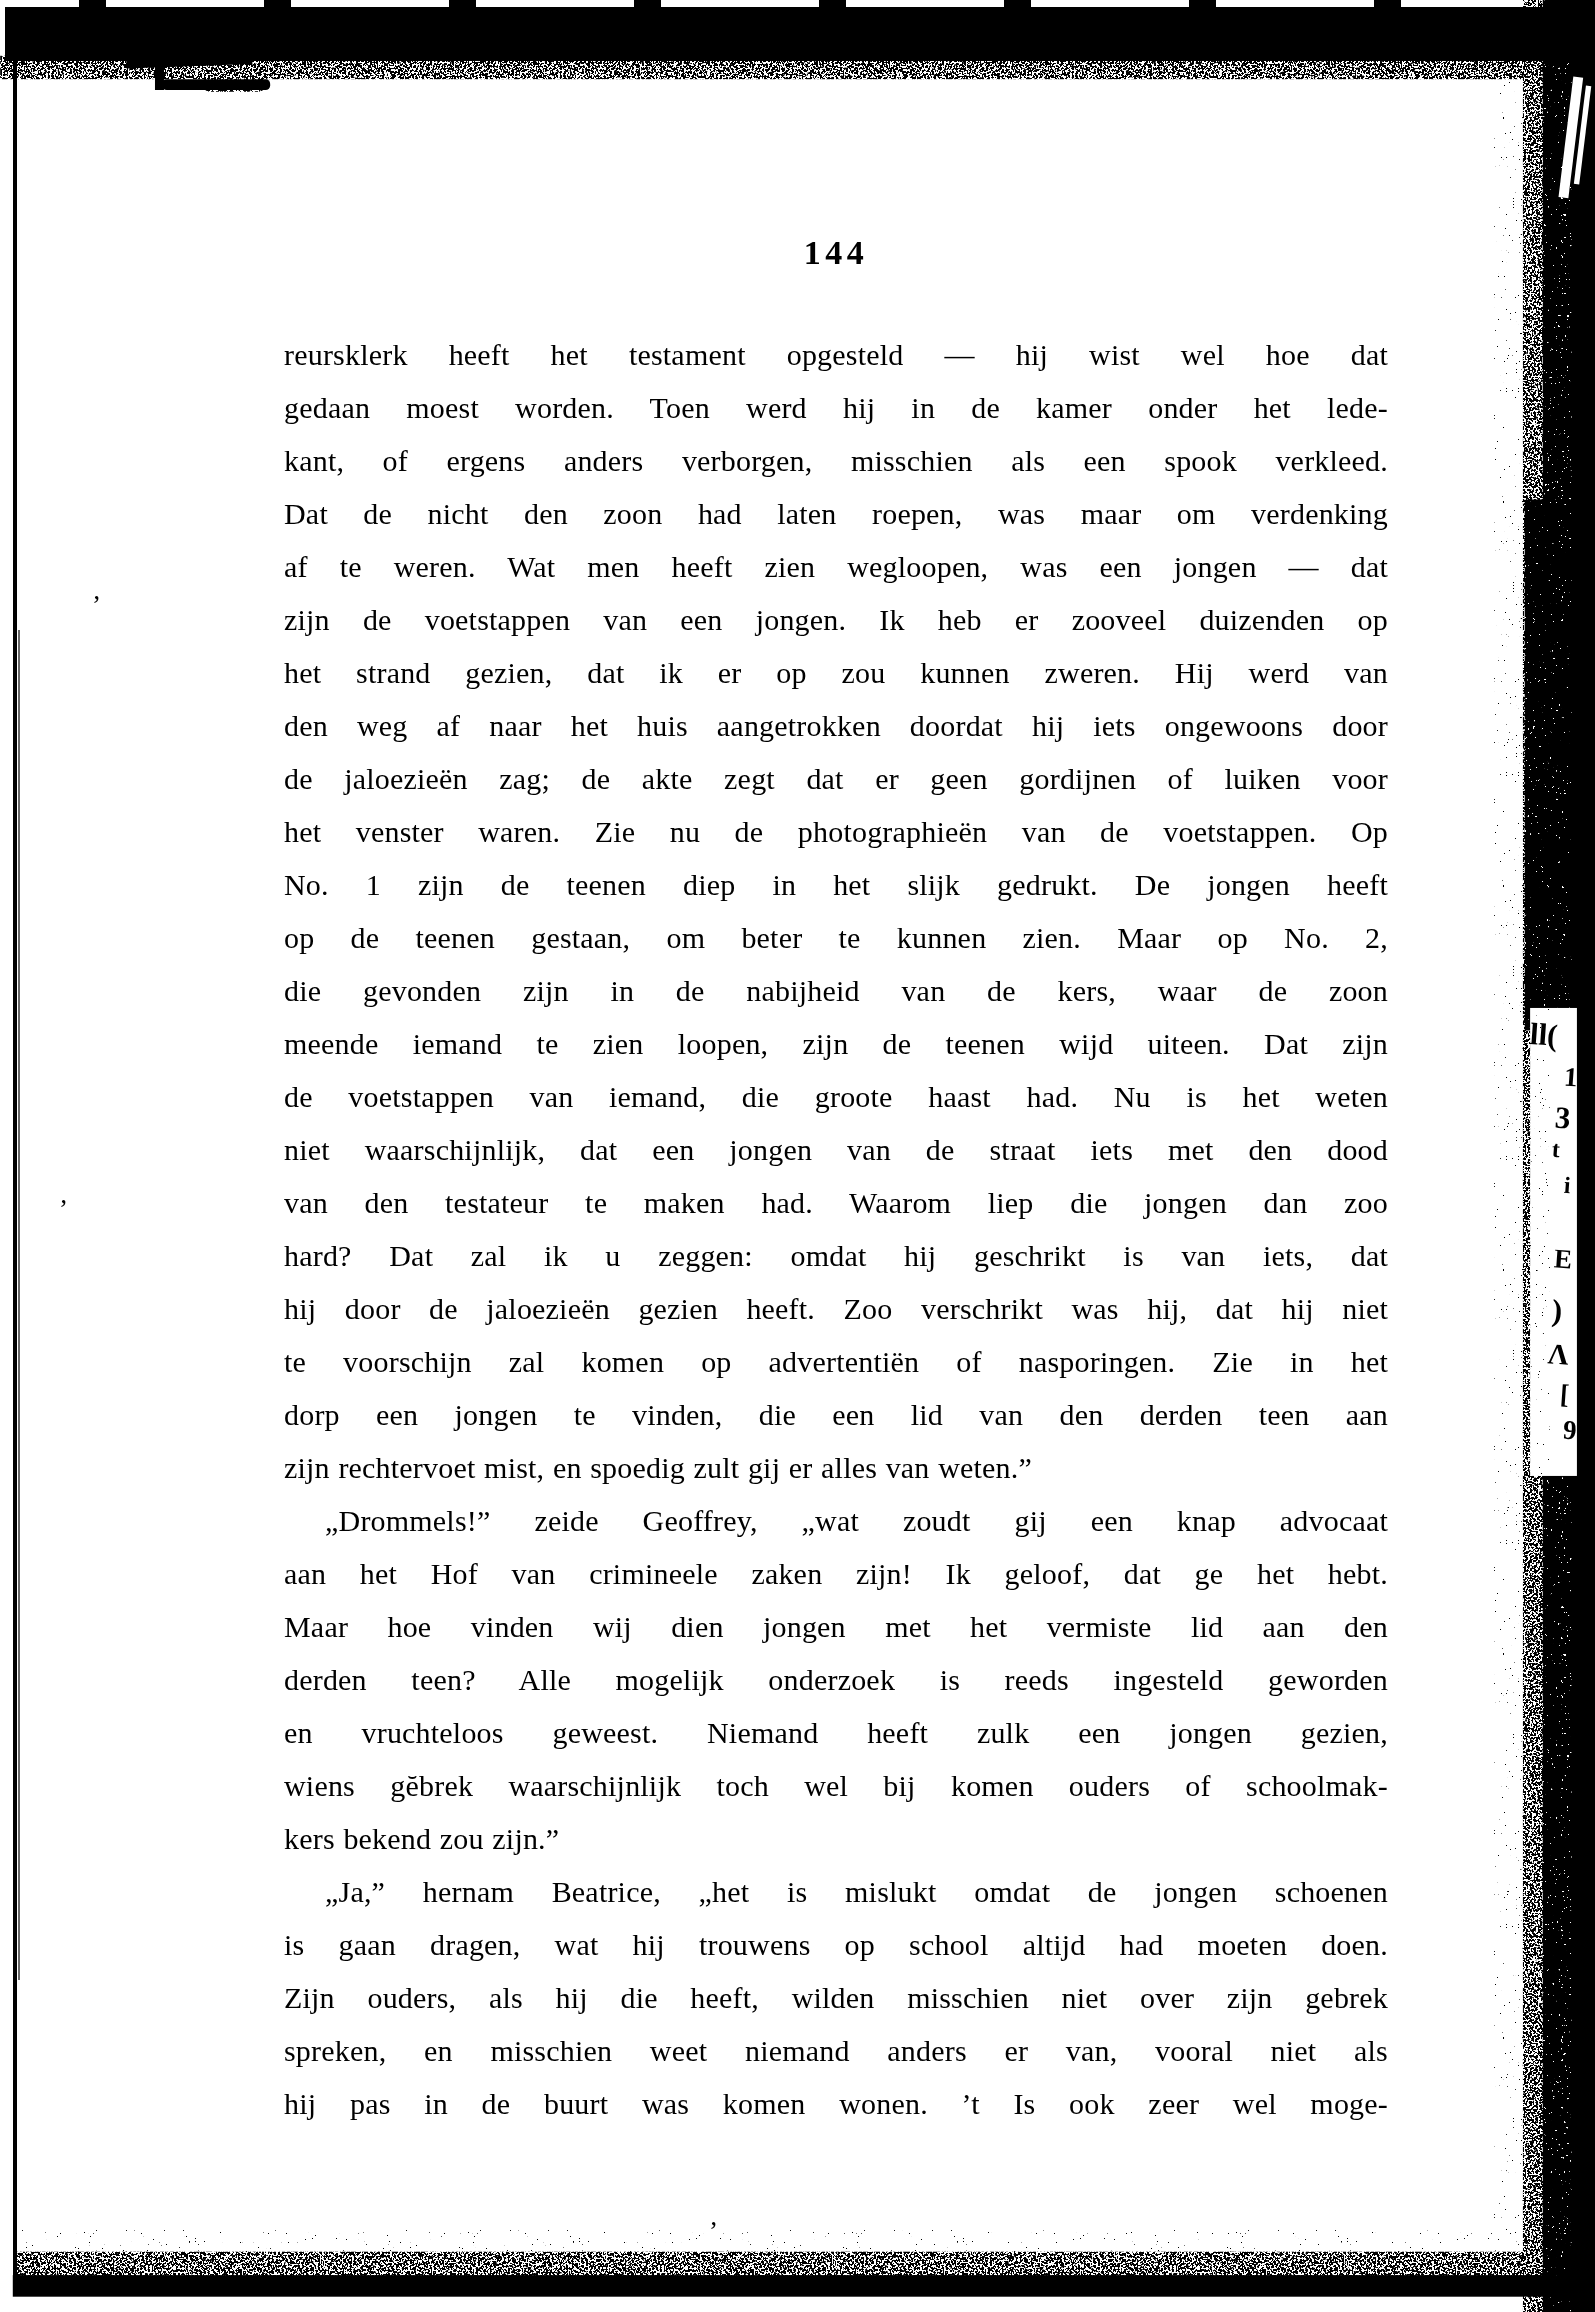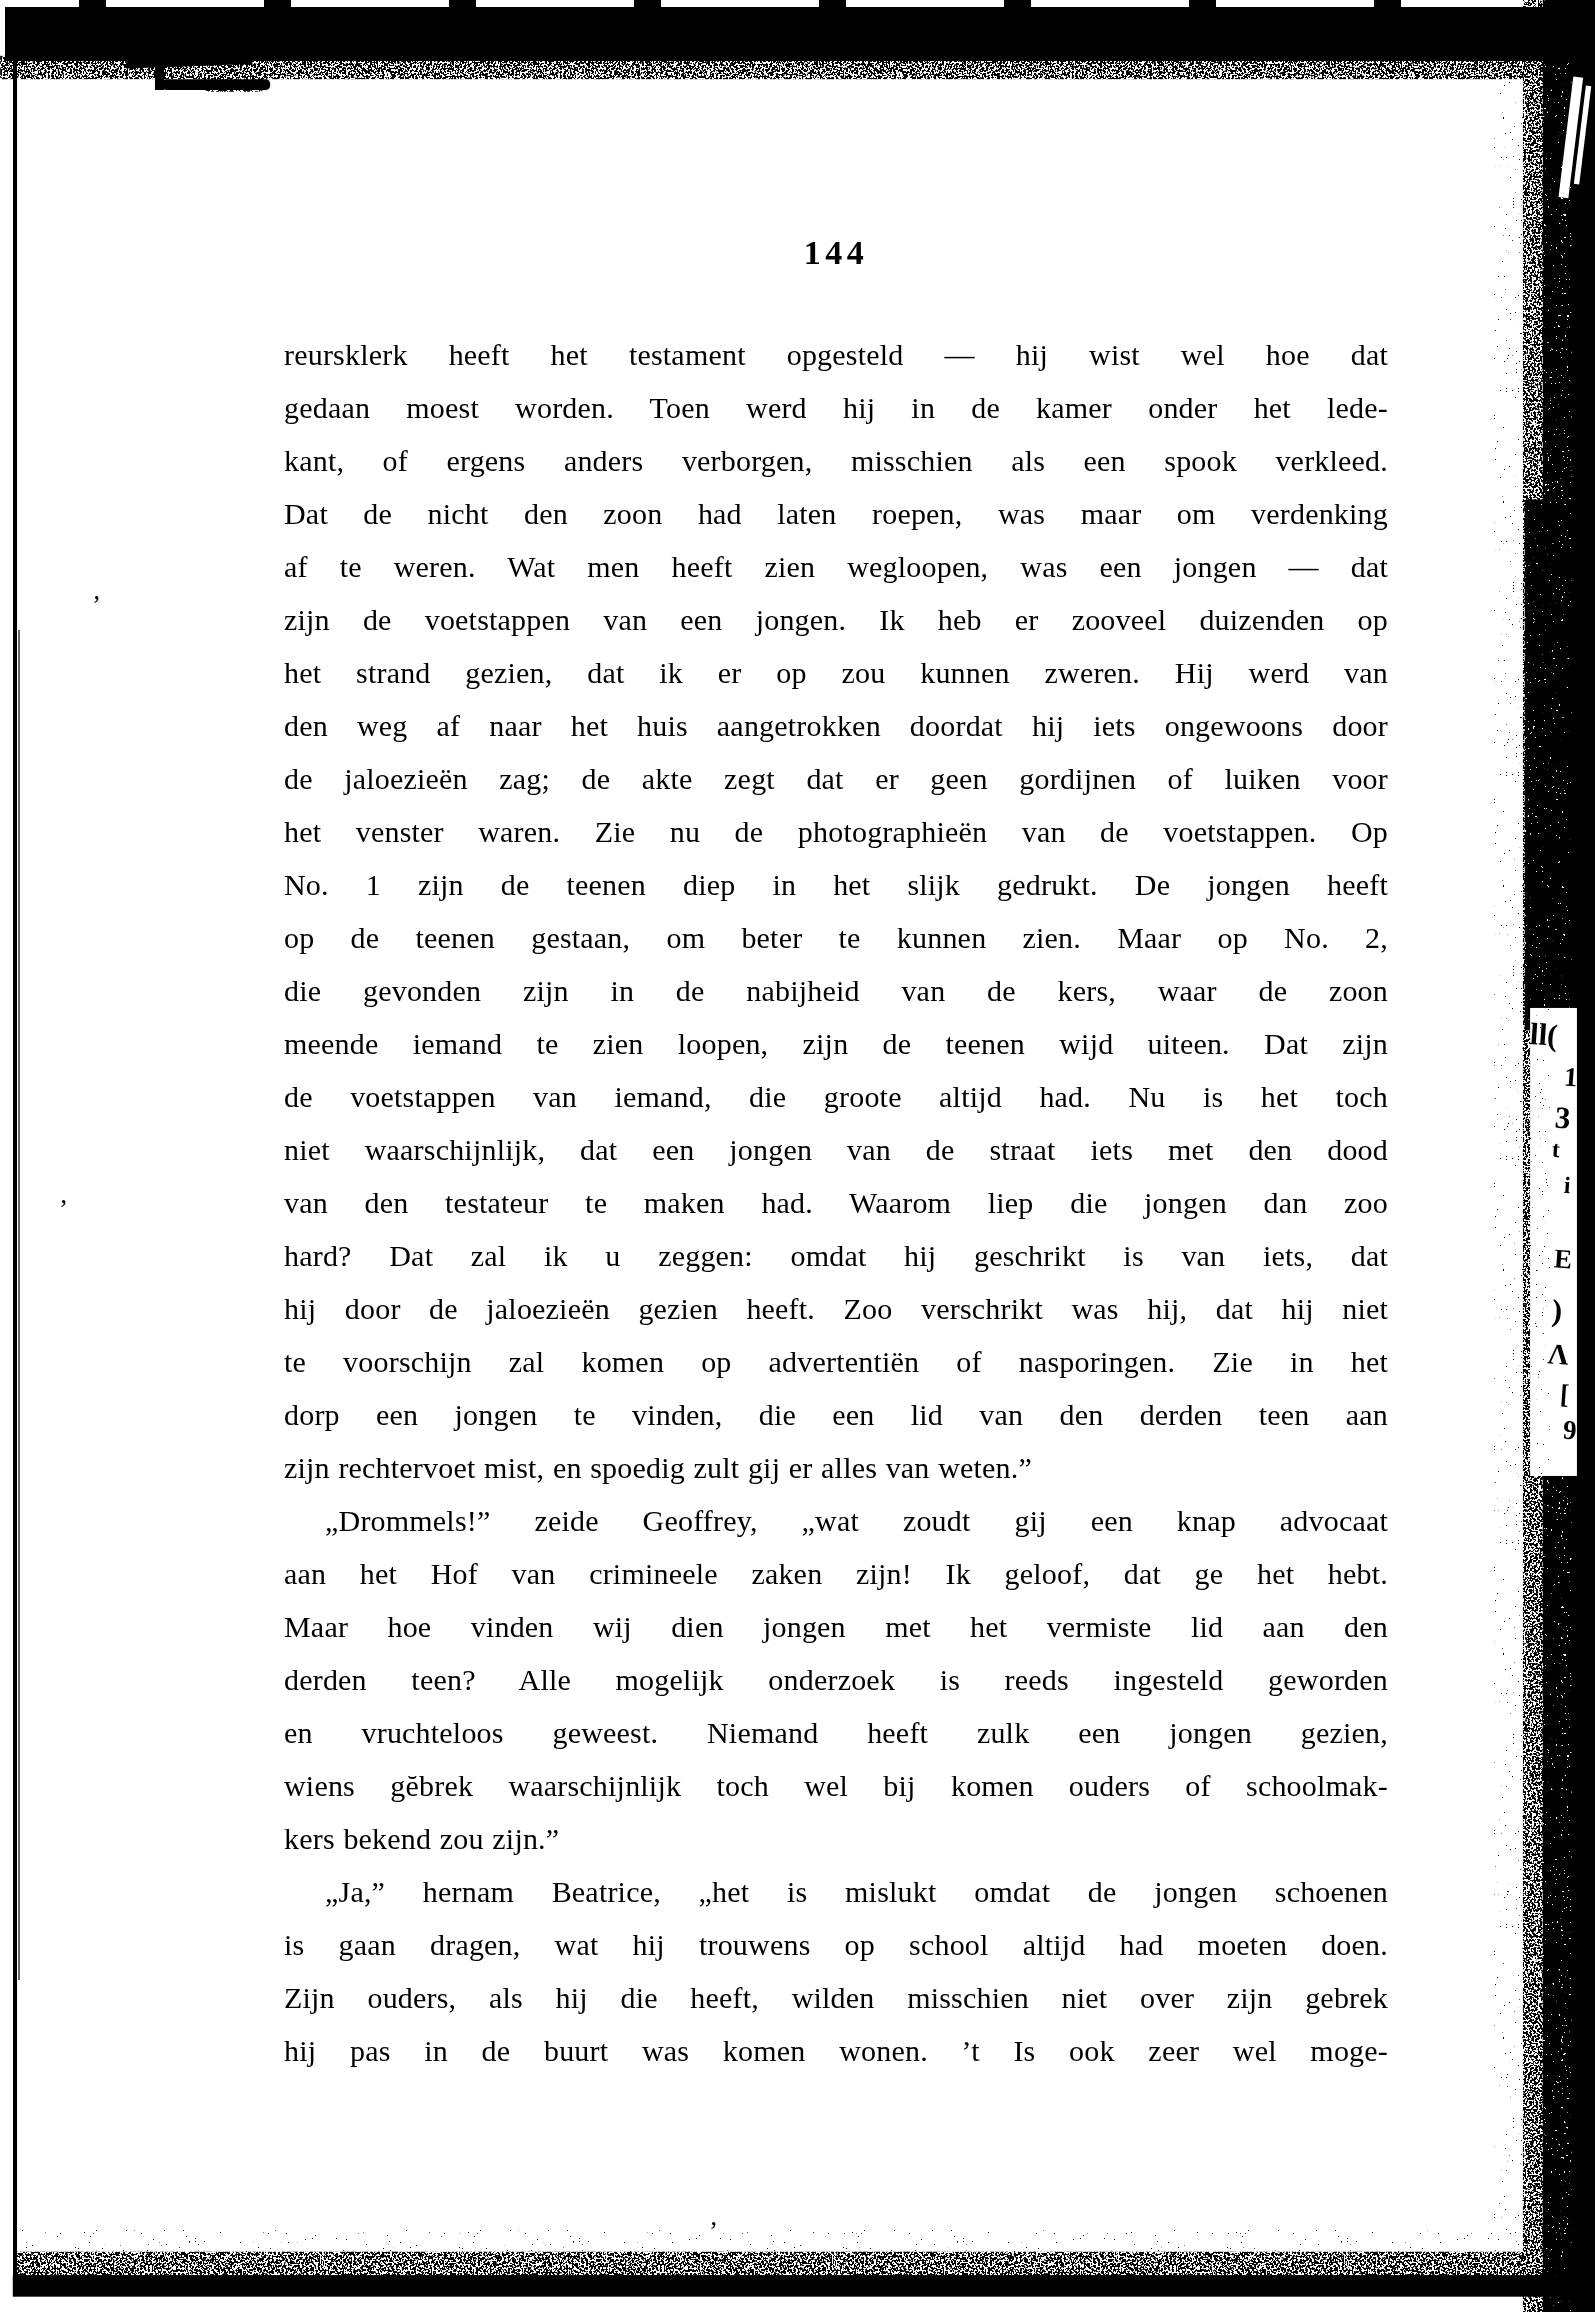--- a/index.html
+++ b/index.html
@@ -145,33 +145,34 @@
     <div class="line">af te weren. Wat men heeft zien wegloopen, was een jongen — dat</div>
     <div class="line">zijn de voetstappen van een jongen. Ik heb er zooveel duizenden op</div>
     <div class="line">het strand gezien, dat ik er op zou kunnen zweren. Hij werd van</div>
     <div class="line">den weg af naar het huis aangetrokken doordat hij iets ongewoons door</div>
     <div class="line">de jaloezieën zag; de akte zegt dat er geen gordijnen of luiken voor</div>
     <div class="line">het venster waren. Zie nu de photographieën van de voetstappen. Op</div>
     <div class="line">No. 1 zijn de teenen diep in het slijk gedrukt.  De jongen heeft</div>
     <div class="line">op de teenen gestaan, om beter te kunnen zien.  Maar op No. 2,</div>
     <div class="line">die gevonden zijn in de nabijheid van de kers, waar de zoon</div>
     <div class="line">meende iemand te zien loopen, zijn de teenen wijd uiteen. Dat zijn</div>
-    <div class="line">de voetstappen van iemand, die groote altijd had.  Nu is het toch</div>
+    <div class="line">de voetstappen van iemand, die groote haast had.  Nu is het weten</div>
     <div class="line">niet waarschijnlijk, dat een jongen van de straat iets met den dood</div>
     <div class="line">van den testateur te maken had.  Waarom liep die jongen dan zoo</div>
     <div class="line">hard?  Dat zal ik u zeggen: omdat hij geschrikt is van iets, dat</div>
     <div class="line">hij door de jaloezieën gezien heeft. Zoo verschrikt was hij, dat hij niet</div>
     <div class="line">te voorschijn zal komen op advertentiën of nasporingen. Zie in het</div>
     <div class="line">dorp een jongen te vinden, die een lid van den derden teen aan</div>
     <div class="line eop">zijn rechtervoet mist, en spoedig zult gij er alles van weten.”</div>
     <div class="line indent">„Drommels!” zeide Geoffrey, „wat zoudt gij een knap advocaat</div>
     <div class="line">aan het Hof van crimineele zaken zijn!  Ik geloof, dat ge het hebt.</div>
     <div class="line">Maar hoe vinden wij dien jongen met het vermiste lid aan den</div>
     <div class="line">derden teen?  Alle mogelijk onderzoek is reeds ingesteld geworden</div>
     <div class="line">en vruchteloos geweest.  Niemand heeft zulk een jongen gezien,</div>
     <div class="line">wiens gĕbrek waarschijnlijk toch wel bij komen ouders of schoolmak-</div>
     <div class="line eop">kers bekend zou zijn.”</div>
     <div class="line indent">„Ja,” hernam Beatrice, „het is mislukt omdat de jongen schoenen</div>
     <div class="line">is gaan dragen, wat hij trouwens op school altijd had moeten doen.</div>
     <div class="line">Zijn ouders, als hij die heeft, wilden misschien niet over zijn gebrek</div>
+    <div class="line">spreken, en misschien weet niemand anders er van, vooral niet als</div>
     <div class="line">hij pas in de buurt was komen wonen.  ’t Is ook zeer wel moge-</div>
   </div>
 
 
 </body></html>

